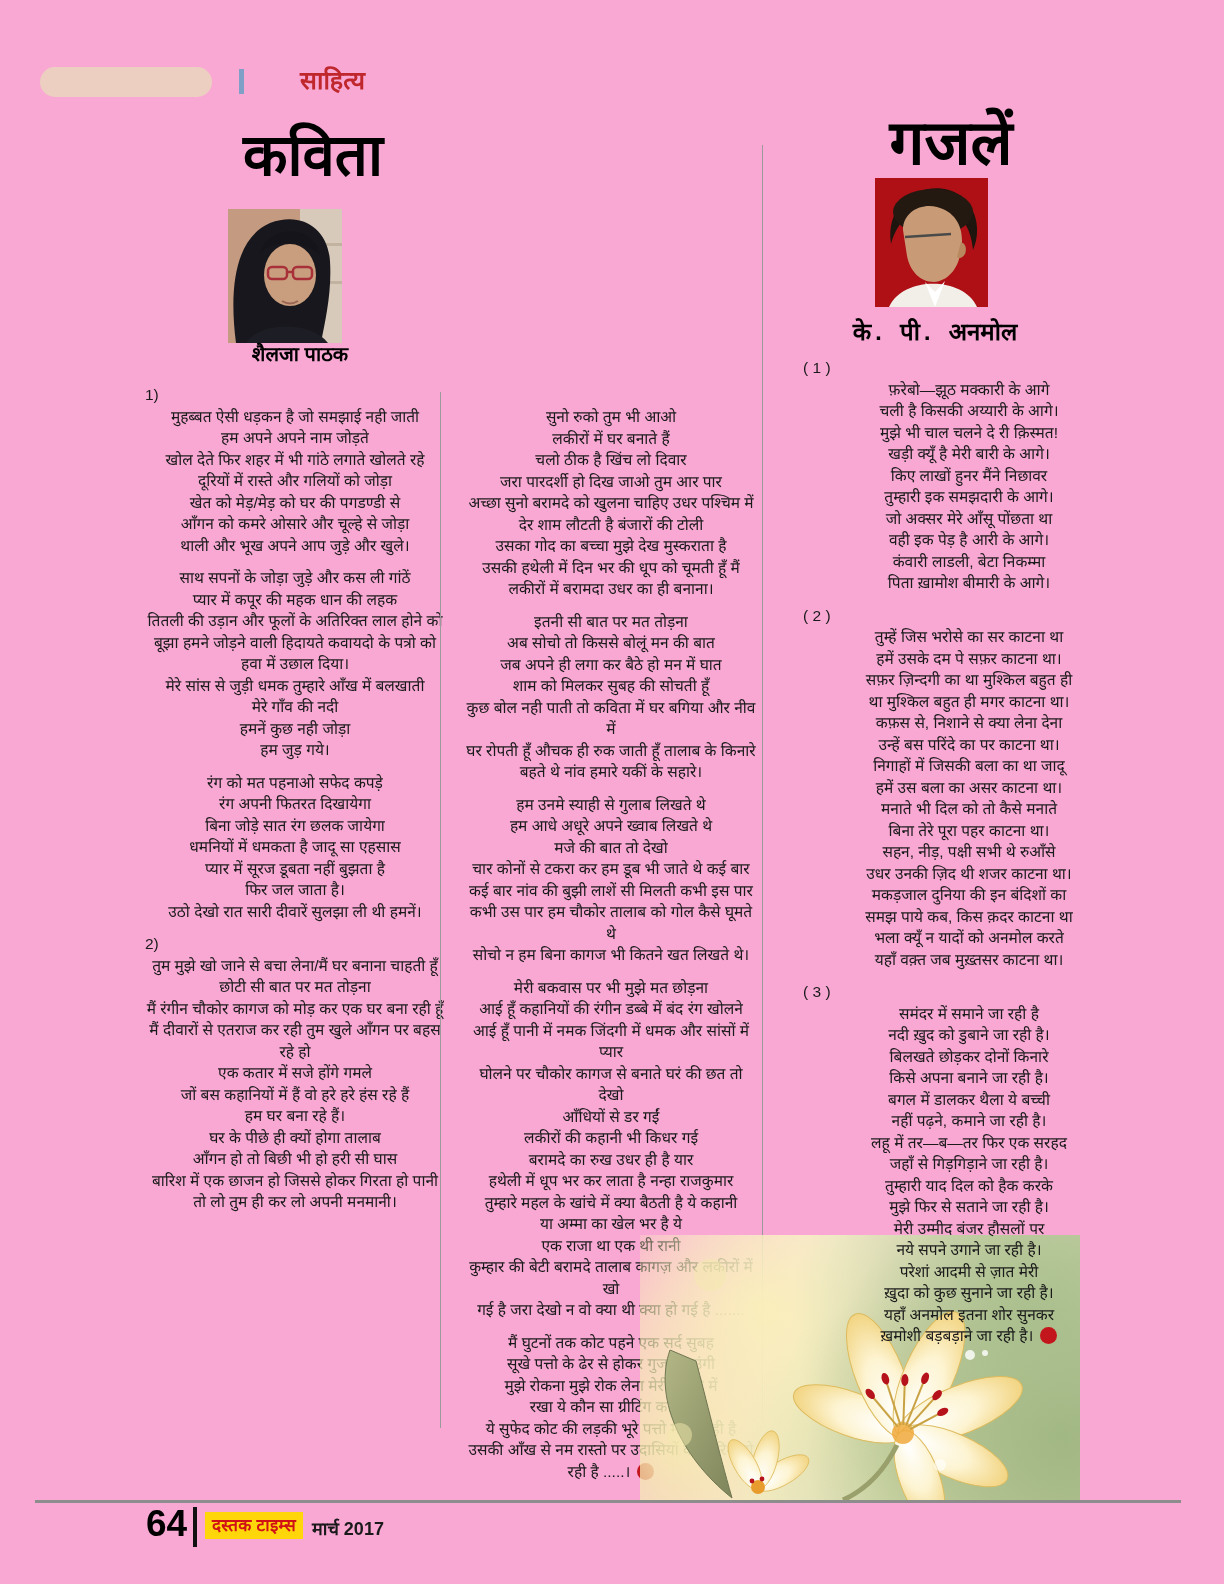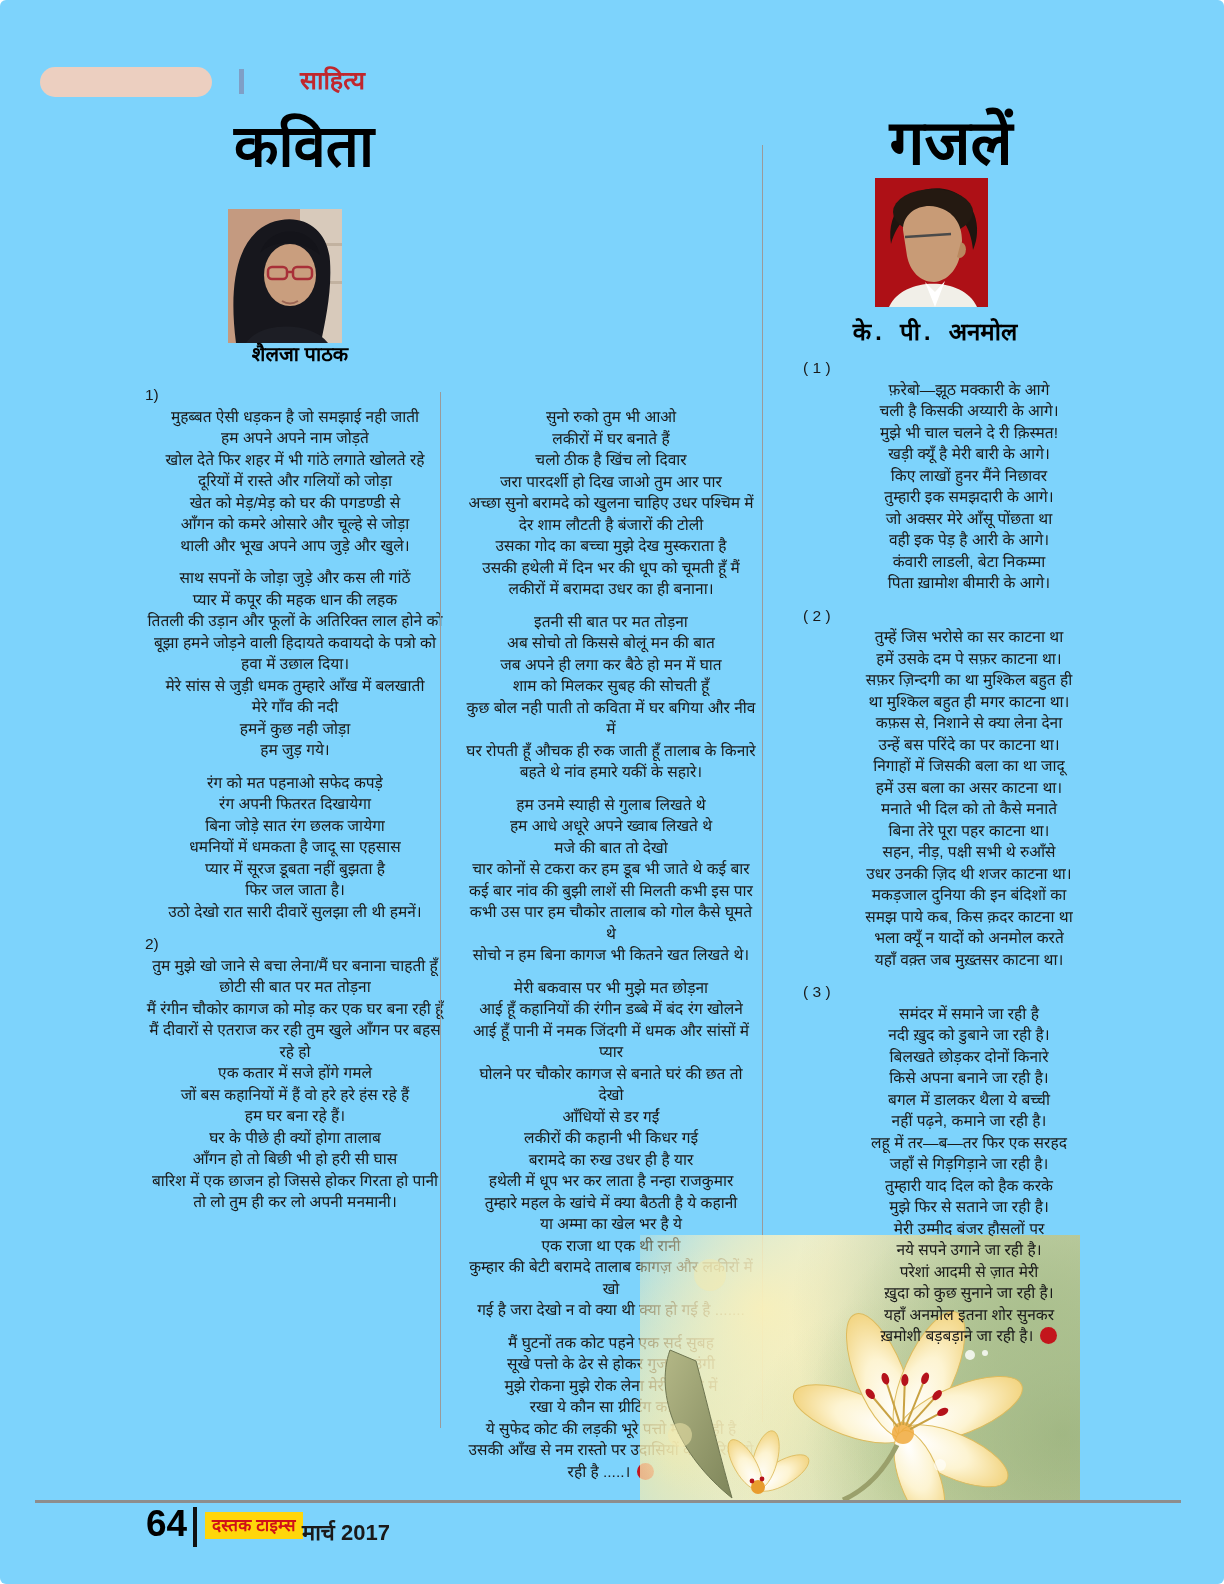--- a/index.html
+++ b/index.html
@@ -1,25 +1,25 @@
 <!DOCTYPE html>
 <html><head>
 <meta charset="utf-8">
 <style>
   html,body { margin:0; padding:0; background:#fff; }
   .page {
-    position:relative; width:1224px; height:1584px; background:#7dd3fc;
-    font-family:"Liberation Sans", sans-serif; color:#121212; overflow:hidden;border-radius:6px;
+    position:relative; width:1224px; height:1584px; background:#f9a8d4;
+    font-family:"Liberation Sans", sans-serif; color:#121212; overflow:hidden;
   }
   
   .pill { position:absolute; left:40px; top:67px; width:172px; height:30px; border-radius:15px; background:#eccfc0; }
   .blue-tick { position:absolute; left:239px; top:69px; width:5px; height:25px; background:#7f9fc6; }
   .section-tag { position:absolute; left:300px; top:62px; font-size:25px; font-weight:bold; color:#c0272d; }
   
-  .kavita-title { position:absolute; left:140px; top:100px; width:320px; margin:4px; text-align:center; font-size:58px; font-weight:bold; color:#000; }
+  .kavita-title { position:absolute; left:140px; top:100px; width:320px; margin:13px; text-align:center; font-size:58px; font-weight:bold; color:#000; }
   .photo { position:absolute; overflow:hidden; }
   .photo-left  { left:228px; top:209px; width:114px; height:134px; }
   .photo-right { left:875px; top:178px; width:113px; height:129px; }
   .author { position:absolute; font-weight:bold; text-align:center; color:#000; }
   .author-left  { left:170px; top:340px; width:260px; font-size:20px; }
   .author-right { left:810px; top:314px; width:250px; font-size:24px;font-family:Liberation Mono, monospace; }
   
   .poem { position:absolute; font-size:15.5px; line-height:21.5px; color:#1a1a1a; }
   .col1 { left:145px; top:384px; width:300px; }
   .col2 { left:465px; top:406px; width:292px; }
@@ -40,22 +40,22 @@
       radial-gradient(circle at 96% 75%, rgba(148,172,118,.85), rgba(148,172,118,0) 55%),
       radial-gradient(circle at 62% 90%, rgba(205,216,160,.8), rgba(205,216,160,0) 50%),
       radial-gradient(circle at 28% 28%, rgba(250,240,185,.9), rgba(250,240,185,0) 55%),
       radial-gradient(circle at 8% 82%, rgba(245,235,170,.8), rgba(245,235,170,0) 45%),
       linear-gradient(105deg, rgba(255,255,255,0) 0%, rgba(246,243,216,.9) 38%, rgba(223,227,188,.95) 70%, #ccd7ab 100%);
   }
   
   .footer-rule { position:absolute; left:35px; top:1500px; width:1146px; height:3px; background:#8d8d8d; z-index:3; }
   .page-number { position:absolute; left:146px; top:1503px; font-size:37px; font-weight:bold; color:#000; z-index:3; }
   .footer-bar  { position:absolute; left:193px; top:1507px; width:4px; height:40px; background:#111; z-index:3; }
-  .logo-box    { position:absolute; left:205px; top:1512px; background:#ffd60a; color:#d01217; font-weight:bold; font-size:17px; line-height:1; padding:5px 7px; z-index:3; letter-spacing:.3px;font-family:Liberation Serif, serif; }
-  .issue       { position:absolute; left:302px; top:1516px; font-size:22px; font-weight:bold; color:#1a1a1a; z-index:3; }
+  .logo-box    { position:absolute; left:205px; top:1512px; background:#ffd60a; color:#d01217; font-weight:bold; font-size:17px; line-height:1; padding:5px 7px; z-index:3; letter-spacing:.3px; }
+  .issue       { position:absolute; left:312px; top:1516px; font-size:18px; font-weight:bold; color:#1a1a1a; z-index:3; }
 </style>
 </head>
 <body>
 
 <div class="page">
 
   <div class="pill"></div>
   <div class="blue-tick"></div>
   <div class="section-tag">साहित्य</div>
 

